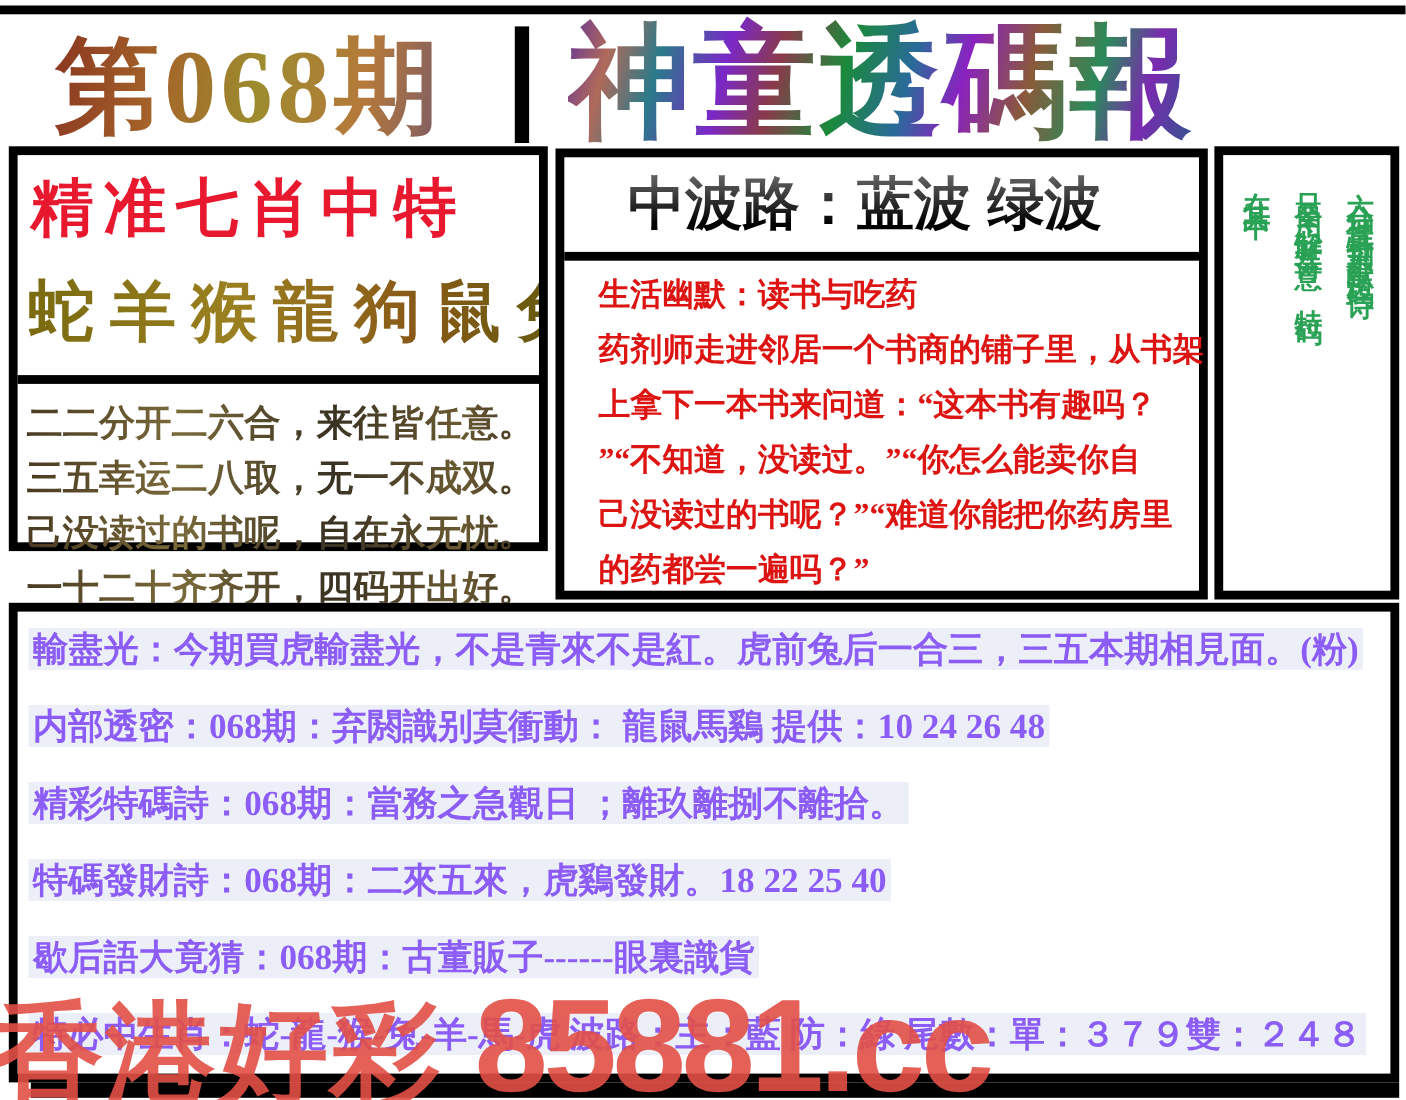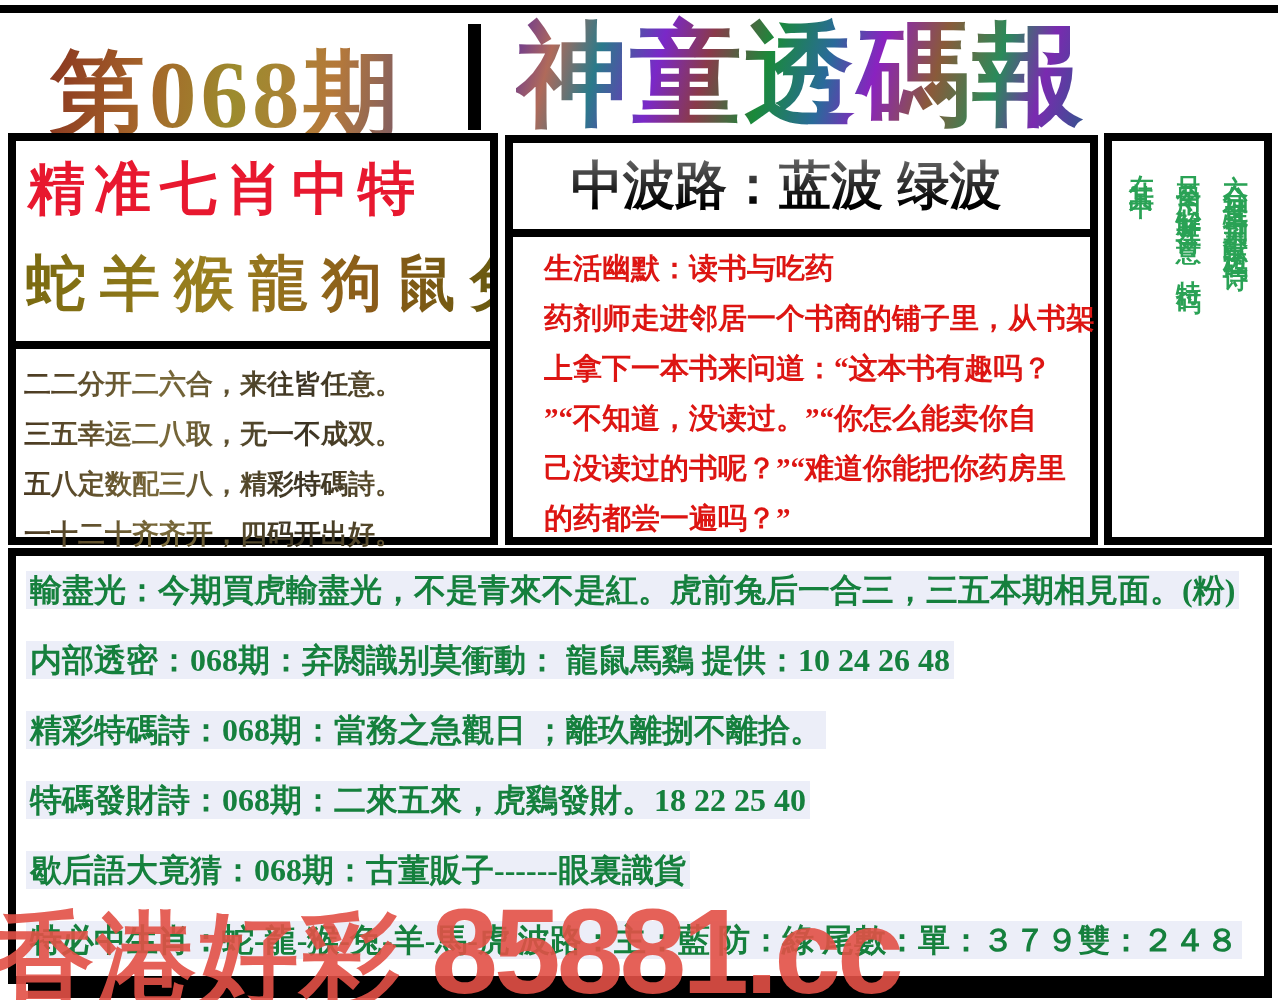--- a/index.html
+++ b/index.html
@@ -2,43 +2,43 @@
 <html><head>
 <meta charset="utf-8">
 <style>
   html,body{margin:0;padding:0;background:#fff;}
   #page{position:relative;width:1278px;height:1000px;background:#fff;overflow:hidden;
         font-family:"Liberation Sans",sans-serif;}
 
   .top-strip{position:absolute;left:0;top:5px;width:1278px;height:8px;background:#000;}
 
   
-  .issue{position:absolute;left:50px;top:32px;font-size:95px;font-weight:bold;
+  .issue{position:absolute;left:50px;top:16px;font-size:95px;font-weight:bold;
          font-family:"Liberation Serif",serif;letter-spacing:4px;white-space:nowrap;
          background:linear-gradient(100deg,#8a3520,#a5652a 28%,#9c8c2e 52%,#b5793a 78%,#7a5a68);
          -webkit-background-clip:text;background-clip:text;color:transparent;text-decoration:underline;}
   .header-divider{position:absolute;left:468px;top:24px;width:13px;height:106px;background:#000;}
   .paper-title{position:absolute;left:516px;top:0px;font-size:112px;font-weight:bold;
          letter-spacing:2px;white-space:nowrap;
          background:linear-gradient(105deg,#5a2da0 0%,#b06a5a 8%,#2a7a8a 16%,#7a28c8 26%,
                     #8a3a4a 34%,#1a8a3a 44%,#2a6a9a 54%,#8a22c0 62%,#8a5a3a 72%,
                     #2a8a5a 82%,#7a2ab0 90%,#2a5a8a 100%);
          -webkit-background-clip:text;background-clip:text;color:transparent;}
 
   
-  .left-box{position:absolute;left:8px;top:133px;width:490px;height:412px;
+  .left-box{position:absolute;left:8px;top:133px;width:490px;height:368px;
             border:8px solid #000;box-sizing:border-box;background:#fff;}
   .headline{margin:10px 2px 0 12px;font-size:57px;font-weight:bold;color:#e8182f;
             letter-spacing:9px;font-family:"Liberation Serif",serif;white-space:nowrap;}
   .zodiac{margin:16px 0 0 10px;font-size:60px;font-weight:bold;letter-spacing:14px;white-space:nowrap;
           background:linear-gradient(90deg,#7a6a10,#9a8020 40%,#8a5a18 75%,#6a5a10);
           -webkit-background-clip:text;background-clip:text;color:transparent;}
   .left-divider{height:8px;background:#000;margin-top:16px;}
   .verses{padding:10px 2px 0 8px;}
-  .verse-line{font-size:27px;font-weight:bold;line-height:50px;white-space:nowrap;
+  .verse-line{font-size:33px;font-weight:bold;line-height:50px;white-space:nowrap;
           background:linear-gradient(90deg,#4a3a22,#7a6a3a 30%,#3a3222 60%,#6a5a32 85%,#3a3020);
           -webkit-background-clip:text;background-clip:text;color:transparent;}
 
   
   .mid-box{position:absolute;left:505px;top:135px;width:593px;height:410px;
            border:8px solid #000;box-sizing:border-box;background:#fff;}
   .wave-header{margin:8px 0 0 6px;font-size:52px;font-weight:bold;white-space:nowrap;
            background:linear-gradient(180deg,#777 0%,#000 75%);
            -webkit-background-clip:text;background-clip:text;color:transparent;}
   .rot180{display:inline-block;transform:rotate(180deg);}
@@ -52,21 +52,21 @@
              border:8px solid #000;box-sizing:border-box;background:#fff;}
   .vertical-poem{writing-mode:vertical-rl;height:100%;padding:14px 10px 0 0;box-sizing:border-box;
              font-size:25px;font-weight:bold;color:#2aa255;letter-spacing:9px;}
   .poem-col{display:block;margin-left:14px;}
 
   
   .bottom-box{position:absolute;left:8px;top:548px;width:1264px;height:436px;
               border:8px solid #000;box-sizing:border-box;background:#fff;
               display:flex;flex-direction:column;justify-content:space-around;}
   .tip-row{padding-left:10px;white-space:nowrap;}
-  .tip-row span{font-size:32px;font-weight:bold;color:#15803d;
+  .tip-row span{font-size:32px;font-weight:bold;color:#8b5cf6;
               font-family:"Liberation Serif",serif;background:#eceef8;padding:1px 4px;}
 
   .watermark{position:absolute;left:-6px;top:882px;z-index:5;font-weight:bold;white-space:nowrap;
              color:rgba(226,80,70,0.90);}
   .wm-cjk{font-size:100px;letter-spacing:2px;}
   .wm-num{font-size:120px;letter-spacing:-4px;}
 
   .bottom-bar{position:absolute;left:28px;top:984px;width:1244px;height:14px;background:#000;}
 </style>
 </head>
@@ -80,21 +80,21 @@
   <div class="header-divider"></div>
   <div class="paper-title">神童透碼報</div>
 
   <div class="left-box">
     <div class="headline">精准七肖中特</div>
     <div class="zodiac">蛇羊猴龍狗鼠兔</div>
     <div class="left-divider"></div>
     <div class="verses">
       <div class="verse-line">二二分开二六合，来往皆任意。</div>
       <div class="verse-line">三五幸运二八取，无一不成双。</div>
-      <div class="verse-line">五八定数配三八，精彩特碼詩。</div>
+      <div class="verse-line">己没读过的书呢，自在永无忧。</div>
       <div class="verse-line">一十二十齐齐开，四码开出好。</div>
     </div>
   </div>
 
   <div class="mid-box">
     <div class="wave-header">
       <span class="rot180">必</span><span>中波路：蓝波 绿波</span>
     </div>
     <div class="mid-divider"></div>
     <div class="humor">

